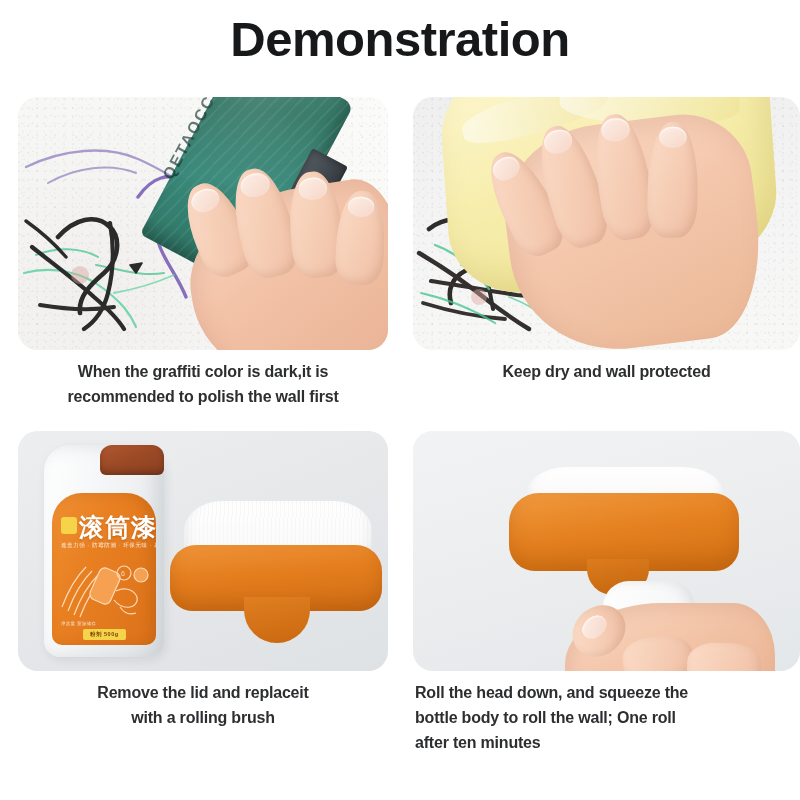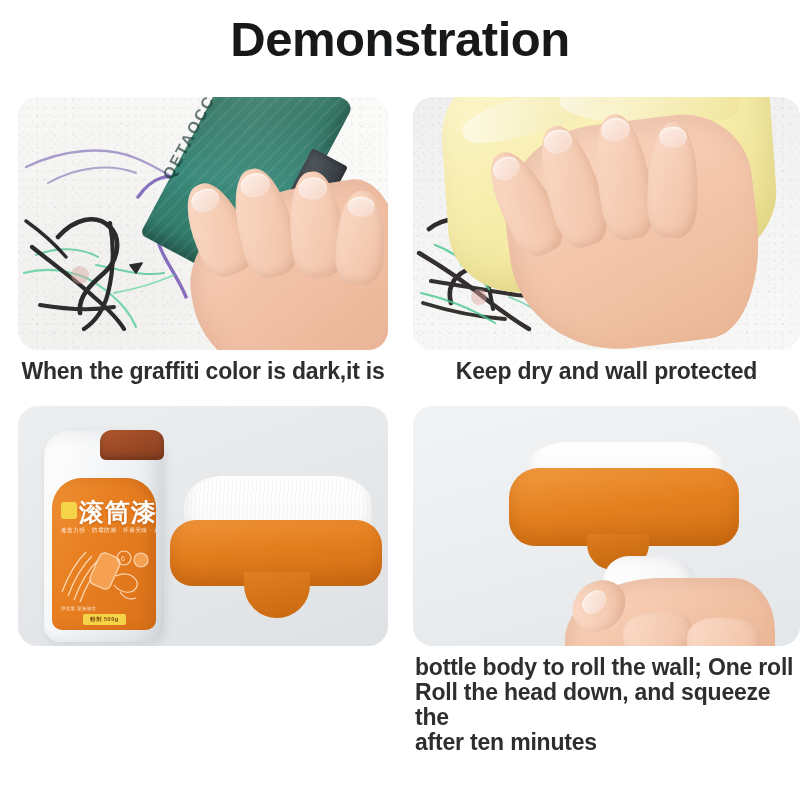--- a/index.html
+++ b/index.html
@@ -49,21 +49,21 @@
     position: relative;
     width: 100%;
     height: 253px;
     border-radius: 20px;
     overflow: hidden;
     background: #f3f3f4;
   }
   .photo.bottom { height: 240px; }
 
   .caption {
-    font-size: 23px;
+    font-size: 16px;
     font-weight: 700;
     color: #2c2e30;
     line-height: 25px;
     letter-spacing: -0.2px;
     margin: 0;
     padding-top: 9px;
     font-family: "Liberation Sans", sans-serif;
   }
   .caption.center { text-align: center; }
   .caption.left   { text-align: left; padding-left: 2px; }
@@ -179,21 +179,21 @@
     transform: rotate(-7deg);
   }
 
   
   .bg-3 {
     position: absolute; inset: 0;
     background: linear-gradient(160deg,#eceef0 0%, #e6e8ea 45%, #dfe2e5 100%);
   }
   .bottle {
     position: absolute;
-    left: 26px; top: 24px;
+    left: 26px; top: 14px;
     width: 120px; height: 212px;
     background: linear-gradient(100deg,#ffffff 0%, #f7f8f9 32%, #eceef0 72%, #dfe2e4 100%);
     border-radius: 26px 26px 16px 16px;
     box-shadow: inset -8px 0 18px rgba(150,160,170,.28), 2px 3px 10px rgba(0,0,0,.08);
   }
   .bottle-cap {
     position: absolute;
     left: 56px; top: 0px;
     width: 64px; height: 30px;
     background: linear-gradient(160deg,#b2582f 0%, #9c4a26 45%, #8a4021 100%);
@@ -380,20 +380,21 @@
             <div class="nail" style="left:12px;top:6px;width:28px;height:22px;"></div>
           </div>
           <div class="finger" style="left:152px;top:12px;width:48px;height:94px;transform:rotate(12deg);">
             <div class="nail" style="left:10px;top:6px;width:26px;height:20px;"></div>
           </div>
         </div>
       </div>
 
       <p class="caption center">
         <span class="ln">When the graffiti color is dark,it is</span>
+        <span class="ln">recommended to polish the wall first</span>
       </p>
     </div>
 
     <div class="cell cell-right">
       <div class="photo">
         <div class="wall-2"></div>
         <div class="wall-tex"></div>
 
         <svg class="scribble" style="left:0;top:0;" width="372" height="253" viewBox="0 0 372 253">
           <g fill="none" stroke-linecap="round" stroke-linejoin="round">
@@ -475,20 +476,24 @@
           </div>
         </div>
 
         <div class="roller-head">
           <div class="roller-sleeve"></div>
           <div class="roller-body"></div>
           <div class="roller-neck"></div>
         </div>
       </div>
 
+      <p class="caption center">
+        <span class="ln">Remove the lid and replaceit</span>
+        <span class="ln">with a rolling brush</span>
+      </p>
     </div>
 
     <div class="cell cell-right">
       <div class="photo bottom">
         <div class="bg-4"></div>
 
         <div class="r4">
           <div class="r4-sleeve"></div>
           <div class="r4-body"></div>
           <div class="r4-neck"></div>
@@ -499,19 +504,19 @@
         <div class="hand-4">
           <div class="finger" style="left:6px;top:4px;width:56px;height:48px;transform:rotate(-40deg);border-radius:50%;">
             <div class="nail" style="left:14px;top:8px;width:26px;height:20px;"></div>
           </div>
           <div class="finger" style="left:58px;top:34px;width:70px;height:46px;transform:rotate(-6deg);border-radius:40%;"></div>
           <div class="finger" style="left:122px;top:40px;width:74px;height:48px;transform:rotate(2deg);border-radius:40%;"></div>
         </div>
       </div>
 
       <p class="caption left">
+        <span class="ln">Roll the head down, and squeeze the</span>
         <span class="ln">bottle body to roll the wall; One roll</span>
-        <span class="ln">Roll the head down, and squeeze the</span>
         <span class="ln">after ten minutes</span>
       </p>
     </div>
   </div>
 </div>
 
 </body></html>

